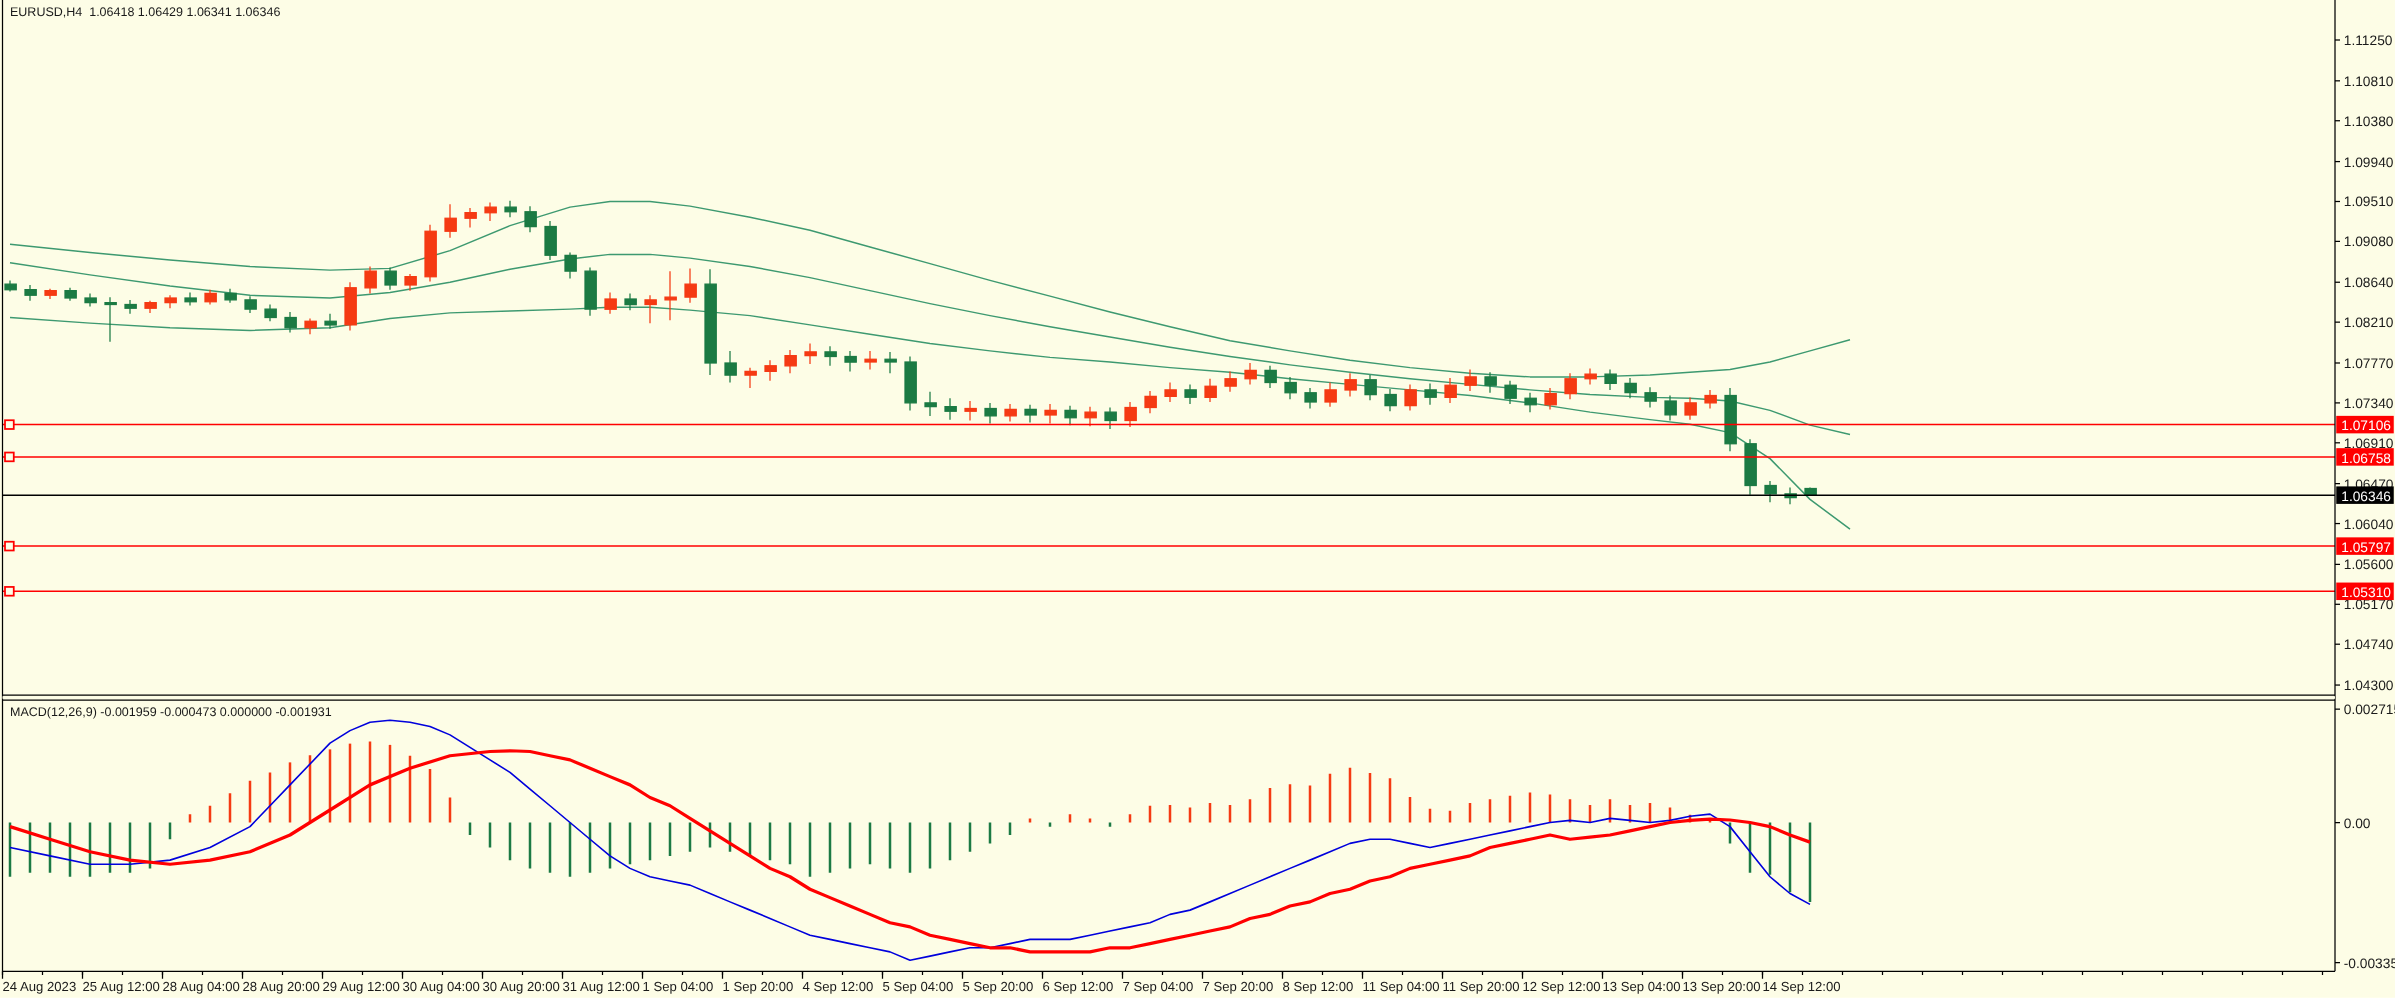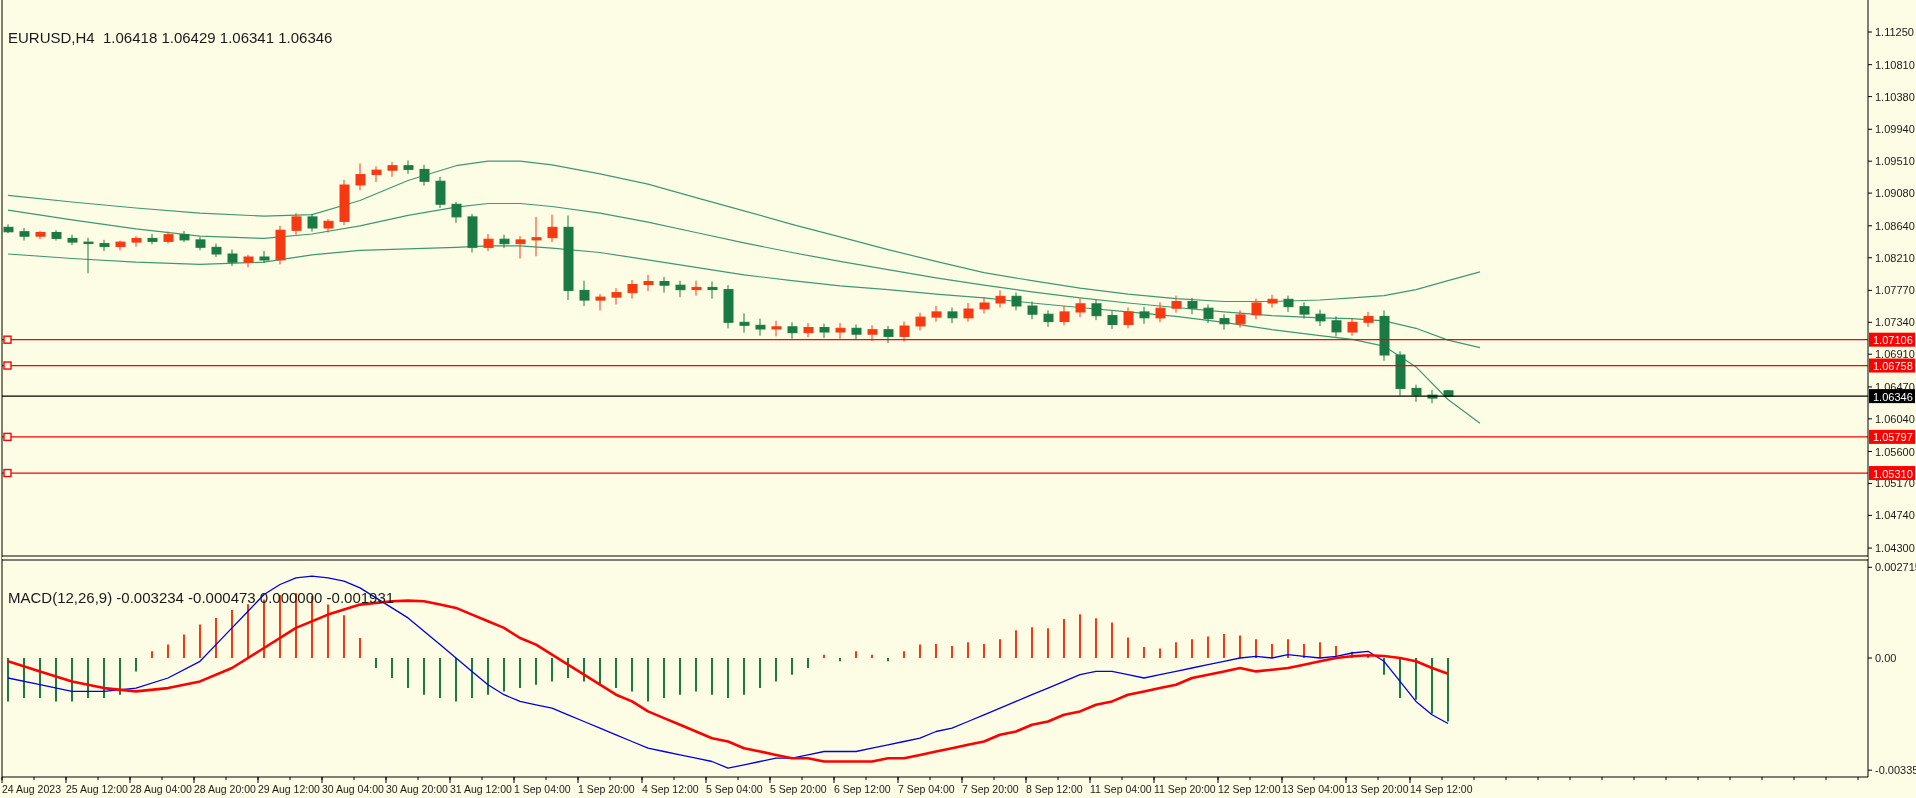--- a/index.html
+++ b/index.html
@@ -1,19 +1,19 @@
 <!DOCTYPE html>
 <html><head>
 <meta charset="utf-8">
 <style>
   html,body{margin:0;padding:0;}
   body{width:1916px;height:798px;overflow:hidden;font-family:"Liberation Sans",sans-serif;}
   #stage{position:relative;width:1916px;height:798px;background:#FDFDE6;}
   #chart{position:absolute;left:0;top:0;}
-  .overlay-label{position:absolute;font-size:15px;color:#1a1a1a;white-space:pre;margin-top:24px;}
+  .overlay-label{position:absolute;font-size:10px;color:#1a1a1a;white-space:pre;}
   #title-label{left:8px;top:5px;}
   #macd-label{left:8px;top:565px;}
 </style>
 </head>
 <body>
 
 <div id="stage">
   <svg id="chart" width="1916" height="798">
       <rect x="0" y="0" width="1916" height="798" fill="#FDFDE6"></rect>
       <rect x="2" y="0" width="1866" height="556" fill="none" pointer-events="all"></rect>
@@ -461,14 +461,14 @@
       <line x1="1218" y1="777" x2="1218" y2="783" stroke="#000000"></line>
       <text x="1218" y="793" font-size="10.5px" fill="#1a1a1a" font-family="&quot;Liberation Sans&quot;,sans-serif">12 Sep 12:00</text>
       <line x1="1282" y1="777" x2="1282" y2="783" stroke="#000000"></line>
       <text x="1282" y="793" font-size="10.5px" fill="#1a1a1a" font-family="&quot;Liberation Sans&quot;,sans-serif">13 Sep 04:00</text>
       <line x1="1346" y1="777" x2="1346" y2="783" stroke="#000000"></line>
       <text x="1346" y="793" font-size="10.5px" fill="#1a1a1a" font-family="&quot;Liberation Sans&quot;,sans-serif">13 Sep 20:00</text>
       <line x1="1410" y1="777" x2="1410" y2="783" stroke="#000000"></line>
       <text x="1410" y="793" font-size="10.5px" fill="#1a1a1a" font-family="&quot;Liberation Sans&quot;,sans-serif">14 Sep 12:00</text>
     </svg>
   <div class="overlay-label" id="title-label">EURUSD,H4  1.06418 1.06429 1.06341 1.06346</div>
-  <div class="overlay-label" id="macd-label">MACD(12,26,9) -0.003234 -0.000473 0.000000 -0.001931</div>
+  <div class="overlay-label" id="macd-label">MACD(12,26,9) -0.001959 -0.000473 0.000000 -0.001931</div>
 </div>
 
 </body></html>

